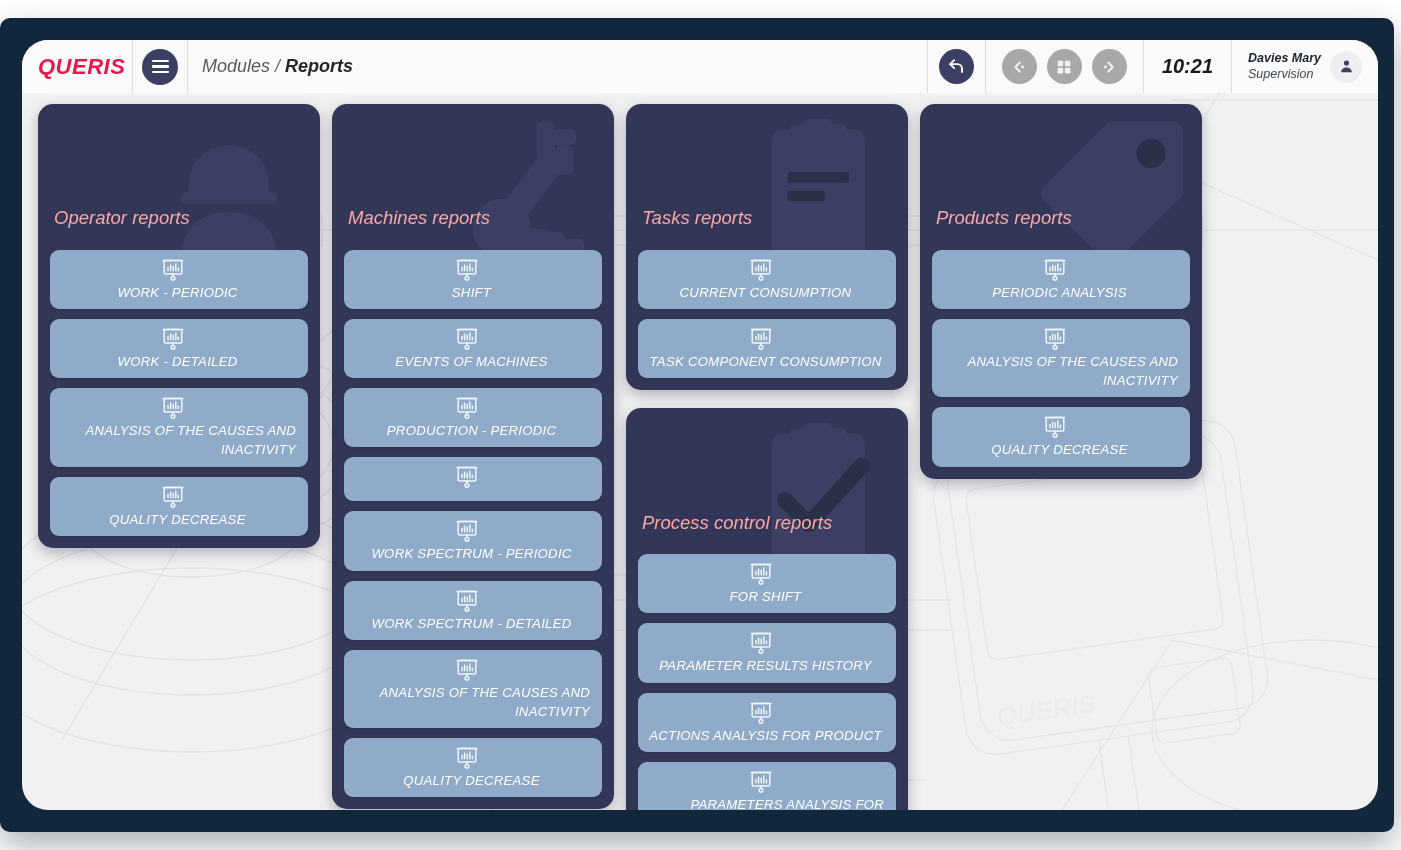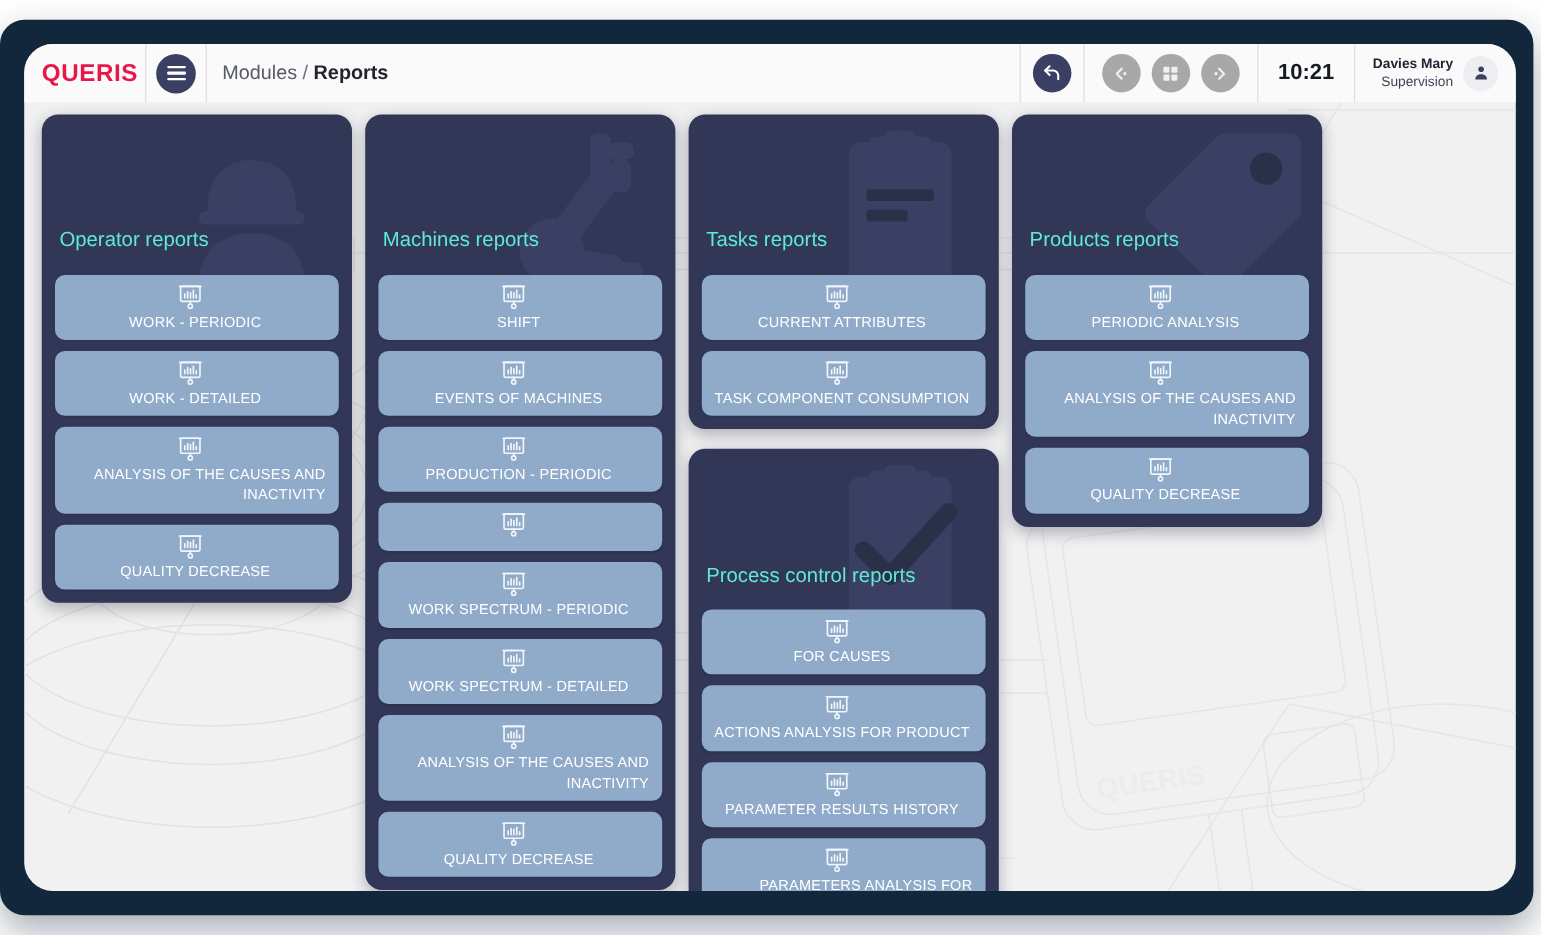--- a/index.html
+++ b/index.html
@@ -11,22 +11,23 @@
   }
 
   #stage { position: relative; width: 1401px; height: 850px; background: #ffffff; }
 
   
   .bezel {
     position: absolute;
     left: 0px; top: 18px;
     width: 1394px; height: 814px;
     background: #12263c;
-    border-radius: 22px;
+    border-radius: 10px;
     box-shadow: 0 14px 34px rgba(10,25,45,0.35);
+    font-style: italic;
   }
   .bezel-inner {
     position: absolute;
     left: 22px; top: 22px;
     width: 1356px; height: 770px;
     background: #f1f1f1;
     border-radius: 26px;
     overflow: hidden;
   }
 
@@ -72,21 +73,21 @@
   .round-btn.dark { background: #3a3f63; }
   .round-btn.grey { background: #a8a8a8; margin: 0 5px; }
   .clock-cell {
     height: 53px; display: flex; align-items: center; justify-content: center;
     padding: 0 18px; font-size: 20px; font-weight: bold; color: #161a22;
   }
   .user-cell {
     height: 53px; display: flex; align-items: center; gap: 9px;
     padding: 0 16px 0 16px;
   }
-  .user-text { text-align: right; line-height: 1.25; }
+  .user-text { line-height: 1.25; }
   .user-name { font-size: 12.5px; font-weight: bold; color: #1d2330; }
   .user-role { font-size: 12.5px; color: #3f4654; }
   .avatar {
     width: 32px; height: 32px; border-radius: 50%;
     background: #eceef1; display: flex; align-items: center; justify-content: center;
     cursor: pointer;
   }
 
   
   .board { position: absolute; left: 0; top: 53px; width: 1356px; height: 717px; z-index: 4; }
@@ -104,21 +105,21 @@
 
   .card-wm {
     position: absolute; right: 6px; top: 4px;
     width: 170px; height: 160px;
     opacity: 1; pointer-events: none;
   }
   .card-wm svg { width: 100%; height: 100%; display: block; }
 
   .card-title {
     position: relative; z-index: 2;
-    color: #5eead4; font-size: 18.5px; font-weight: normal;
+    color: #fca5a5; font-size: 18.5px; font-weight: normal;
     line-height: 1.28; padding: 0 4px;
     min-height: 136px;
     display: flex; align-items: flex-end;
     padding-bottom: 10px;
   }
 
   .rbtn {
     position: relative; z-index: 2;
     background: #8fabc9;
     border-radius: 9px;
@@ -542,21 +543,21 @@
       <path d="M8 13.8v-3.4"></path>
                       <path d="M10.6 13.8V8.2"></path>
                       <path d="M13.2 13.8v-4.6"></path>
       <path d="M15.8 13.8V7"></path>
                       <path d="M18.4 13.8v-2.6"></path>
     </g>
     <path d="M13 17v2.4"></path>
     <circle cx="13" cy="21.3" r="1.9"></circle>
   </svg>
                 </span>
-                <span class="rlabel">CURRENT ATTRIBUTES</span>
+                <span class="rlabel">CURRENT CONSUMPTION</span>
               </div>
               <div class="rbtn">
                 <span class="ricon">
                   <svg viewBox="0 0 26 26" fill="none" stroke="#f2f6fb" stroke-width="1.5" stroke-linecap="round" stroke-linejoin="round">
     <path d="M3.2 3.4h19.6"></path>
     <rect x="4.2" y="3.4" width="17.6" height="13.6" rx="1.2"></rect>
     <g stroke-width="1.5">
       <path d="M8 13.8v-3.4"></path>
                       <path d="M10.6 13.8V8.2"></path>
                       <path d="M13.2 13.8v-4.6"></path>
@@ -591,57 +592,57 @@
       <path d="M8 13.8v-3.4"></path>
                       <path d="M10.6 13.8V8.2"></path>
                       <path d="M13.2 13.8v-4.6"></path>
       <path d="M15.8 13.8V7"></path>
                       <path d="M18.4 13.8v-2.6"></path>
     </g>
     <path d="M13 17v2.4"></path>
     <circle cx="13" cy="21.3" r="1.9"></circle>
   </svg>
                 </span>
-                <span class="rlabel">FOR CAUSES</span>
+                <span class="rlabel">FOR SHIFT</span>
+              </div>
+              <div class="rbtn">
+                <span class="ricon">
+                  <svg viewBox="0 0 26 26" fill="none" stroke="#f2f6fb" stroke-width="1.5" stroke-linecap="round" stroke-linejoin="round">
+    <path d="M3.2 3.4h19.6"></path>
+    <rect x="4.2" y="3.4" width="17.6" height="13.6" rx="1.2"></rect>
+    <g stroke-width="1.5">
+      <path d="M8 13.8v-3.4"></path>
+                      <path d="M10.6 13.8V8.2"></path>
+                      <path d="M13.2 13.8v-4.6"></path>
+      <path d="M15.8 13.8V7"></path>
+                      <path d="M18.4 13.8v-2.6"></path>
+    </g>
+    <path d="M13 17v2.4"></path>
+    <circle cx="13" cy="21.3" r="1.9"></circle>
+  </svg>
+                </span>
+                <span class="rlabel">PARAMETER RESULTS HISTORY</span>
               </div>
               <div class="rbtn">
                 <span class="ricon">
                   <svg viewBox="0 0 26 26" fill="none" stroke="#f2f6fb" stroke-width="1.5" stroke-linecap="round" stroke-linejoin="round">
     <path d="M3.2 3.4h19.6"></path>
     <rect x="4.2" y="3.4" width="17.6" height="13.6" rx="1.2"></rect>
     <g stroke-width="1.5">
       <path d="M8 13.8v-3.4"></path>
                       <path d="M10.6 13.8V8.2"></path>
                       <path d="M13.2 13.8v-4.6"></path>
       <path d="M15.8 13.8V7"></path>
                       <path d="M18.4 13.8v-2.6"></path>
     </g>
     <path d="M13 17v2.4"></path>
     <circle cx="13" cy="21.3" r="1.9"></circle>
   </svg>
                 </span>
                 <span class="rlabel">ACTIONS ANALYSIS FOR PRODUCT</span>
-              </div>
-              <div class="rbtn">
-                <span class="ricon">
-                  <svg viewBox="0 0 26 26" fill="none" stroke="#f2f6fb" stroke-width="1.5" stroke-linecap="round" stroke-linejoin="round">
-    <path d="M3.2 3.4h19.6"></path>
-    <rect x="4.2" y="3.4" width="17.6" height="13.6" rx="1.2"></rect>
-    <g stroke-width="1.5">
-      <path d="M8 13.8v-3.4"></path>
-                      <path d="M10.6 13.8V8.2"></path>
-                      <path d="M13.2 13.8v-4.6"></path>
-      <path d="M15.8 13.8V7"></path>
-                      <path d="M18.4 13.8v-2.6"></path>
-    </g>
-    <path d="M13 17v2.4"></path>
-    <circle cx="13" cy="21.3" r="1.9"></circle>
-  </svg>
-                </span>
-                <span class="rlabel">PARAMETER RESULTS HISTORY</span>
               </div>
               <div class="rbtn">
                 <span class="ricon">
                   <svg viewBox="0 0 26 26" fill="none" stroke="#f2f6fb" stroke-width="1.5" stroke-linecap="round" stroke-linejoin="round">
     <path d="M3.2 3.4h19.6"></path>
     <rect x="4.2" y="3.4" width="17.6" height="13.6" rx="1.2"></rect>
     <g stroke-width="1.5">
       <path d="M8 13.8v-3.4"></path>
                       <path d="M10.6 13.8V8.2"></path>
                       <path d="M13.2 13.8v-4.6"></path>

